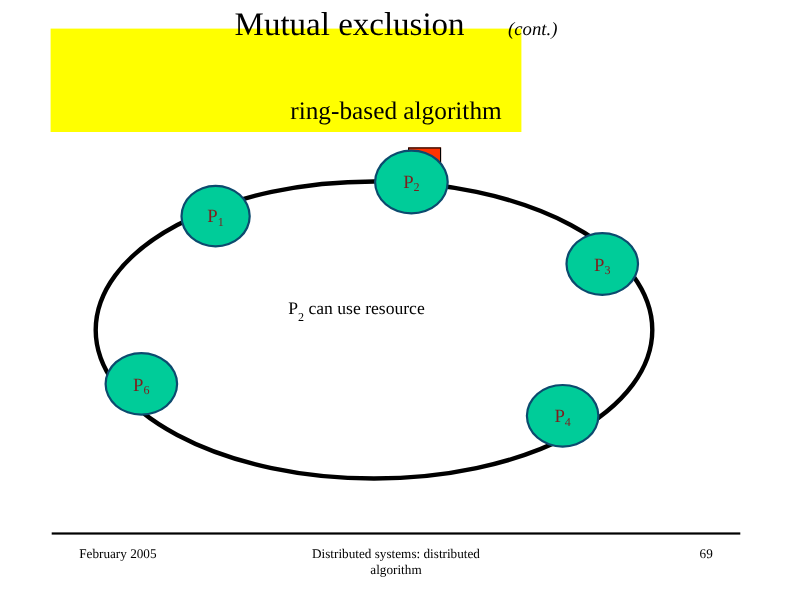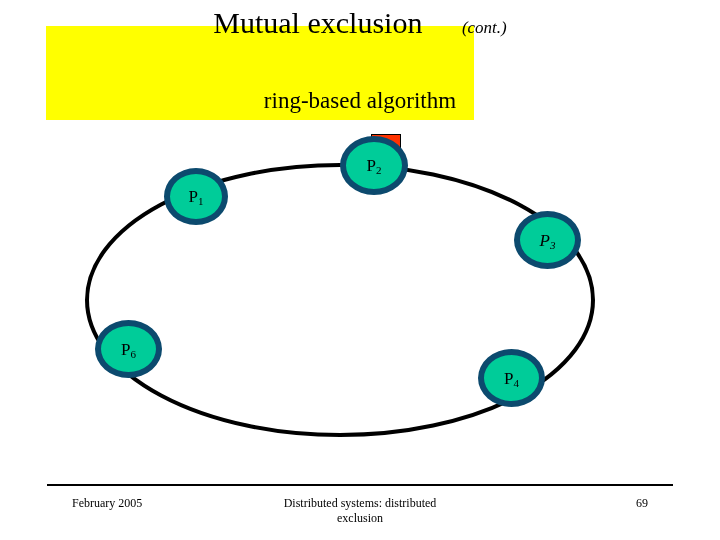--- a/index.html
+++ b/index.html
@@ -60,27 +60,27 @@
   .ring-svg {
     position: absolute;
     left: 0;
     top: 0;
   }
 
   
   .node {
     position: absolute;
     background: #00cc99;
-    border: 6px solid #0c4a6e;
+    border: 2px solid #0c4a6e;
     border-radius: 50%;
     display: flex;
     align-items: center;
     justify-content: center;
     font-size: 17px;
-    color: #000000;
+    color: #7f1d1d;
     box-sizing: border-box;
   }
   .node span { line-height: 1; }
   .node sub {
     font-size: 11px;
     vertical-align: baseline;
     position: relative;
     top: 3px;
   }
 
@@ -160,35 +160,39 @@
   <div class="token" style="left:371px; top:134px; width:30px; height:21px;"></div>
 
   <div class="node" style="left:164px; top:168px; width:64px; height:57px;">
     <span><span>P</span><sub>1</sub></span>
   </div>
 
   <div class="node" style="left:340px; top:136px; width:68px; height:59px;">
     <span><span>P</span><sub>2</sub></span>
   </div>
 
-  <div class="node" style="left:514px; top:211px; width:67px; height:58px;font-style:italic;">
+  <div class="node" style="left:514px; top:211px; width:67px; height:58px;">
     <span><span>P</span><sub>3</sub></span>
   </div>
 
   <div class="node" style="left:478px; top:349px; width:67px; height:58px;">
     <span><span>P</span><sub>4</sub></span>
   </div>
 
 
   <div class="node" style="left:95px; top:320px; width:67px; height:58px;">
     <span><span>P</span><sub>6</sub></span>
   </div>
 
+  <div class="caption" style="left:262px; top:272px;">
+    <span>P</span><sub>2</sub>
+    <span>can use resource</span>
+  </div>
 
   <div class="footer-rule"></div>
   <div class="footer-left">February 2005</div>
   <div class="footer-center">
     <div>Distributed systems: distributed</div>
-    <div>exclusion</div>
+    <div>algorithm</div>
   </div>
   <div class="footer-right">69</div>
 
 </div>
 
 </body></html>

